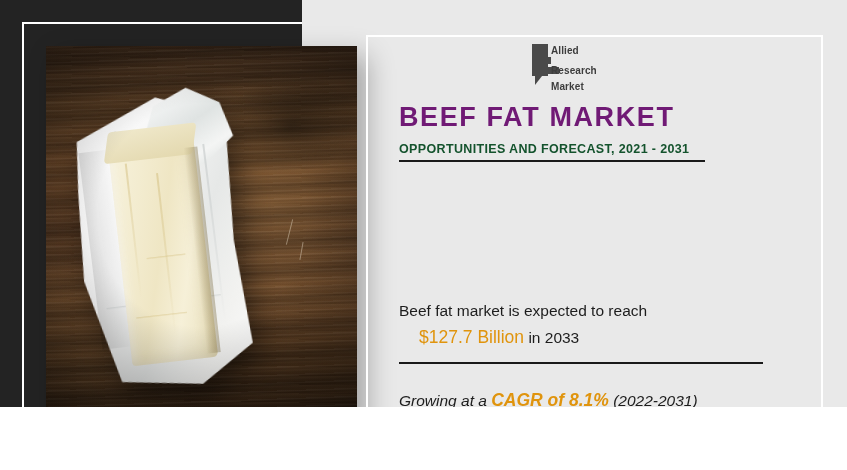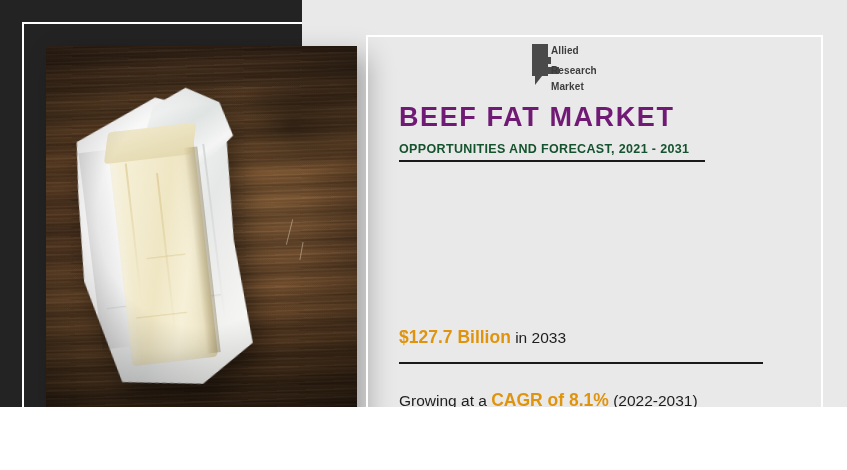--- a/index.html
+++ b/index.html
@@ -241,35 +241,37 @@
     position:absolute;
     left:0; top:258px;
     width:400px;
     font-size:15.5px;
     color:#1d1d1d;
     line-height:26px;
     white-space:nowrap;
   }
   .stat-a .accent{
     color:#e0940d;
-    font-weight:700;
+    font-weight:400;
     font-size:17.5px;
+    margin-left:20px;
   }
   .divider{
     position:absolute;
     left:0; top:322px;
     width:364px; height:2px;
     background:#1a1a1a;
   }
   .stat-b{
     position:absolute;
     left:0; top:350px;
     font-size:15.5px;
     color:#1d1d1d;
     white-space:nowrap;
+    font-style:italic;
   }
   .stat-b .accent{
     color:#e0940d;
     font-weight:700;
     font-size:17.5px;
   }
 </style>
 </head>
 <body>
 
@@ -327,21 +329,21 @@
       <div class="logo-txt" style="top:2px;">Allied</div>
       <div class="logo-txt" style="top:12px;margin-top:26px;">Market</div>
       <div class="logo-txt" style="top:22px;text-align:right;">Research</div>
     </div>
 
     <div class="title">BEEF FAT MARKET</div>
     <div class="subtitle">OPPORTUNITIES AND FORECAST, 2021 - 2031</div>
     <div class="subtitle-rule"></div>
 
     <div class="stat-a">
-      <br>
+      <span>Beef fat market is expected to reach</span><br>
       <span class="accent">$127.7 Billion</span><span> in 2033</span>
     </div>
 
     <div class="divider"></div>
 
     <div class="stat-b">
       <span>Growing at a </span><span class="accent">CAGR of 8.1%</span><span> (2022-2031)</span>
     </div>
 
   </div>

